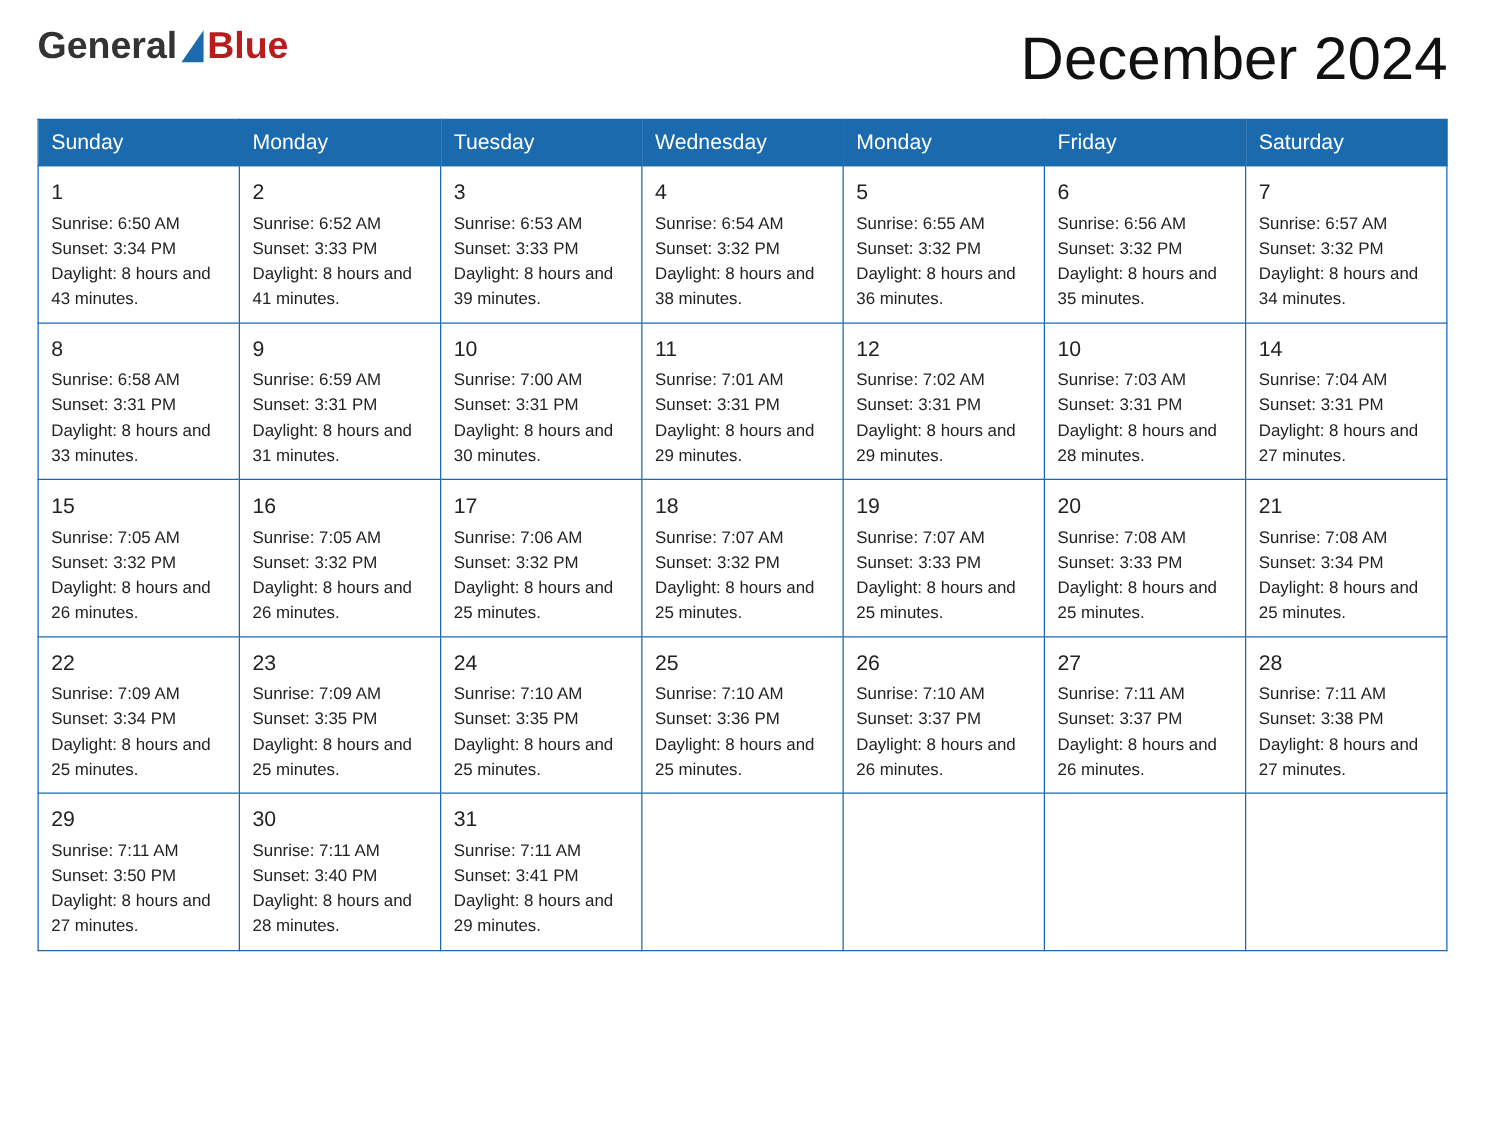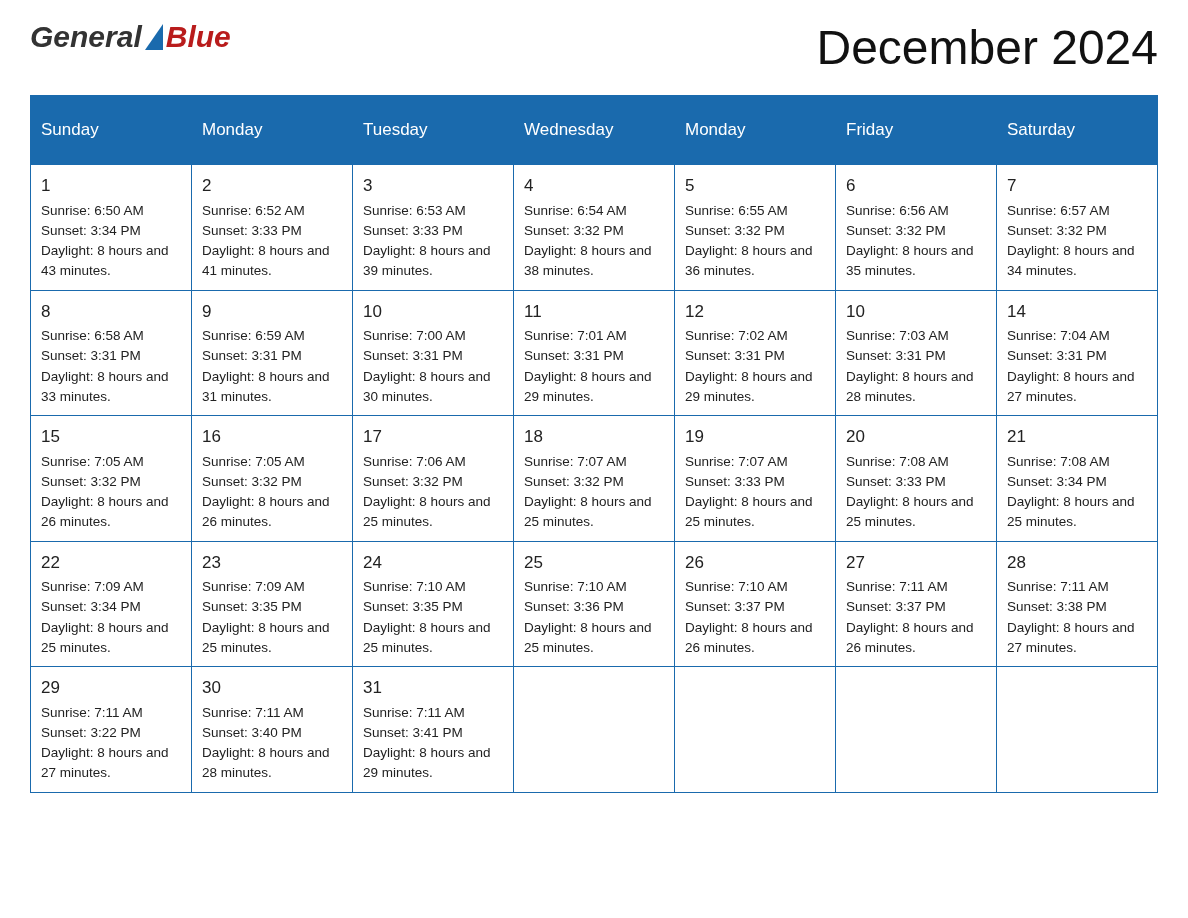--- a/index.html
+++ b/index.html
@@ -13,21 +13,20 @@
     .header {
       display: flex;
       justify-content: space-between;
       align-items: flex-start;
       margin-bottom: 20px;
     }
     .logo {
       display: flex;
       flex-direction: column;
       align-items: flex-end;
-      font-style: italic;
     }
     .title-area {
       text-align: right;
     }
     .month-title {
       font-size: 48px;
       font-weight: normal;
       color: #111;
     }
     .location-title {
@@ -38,21 +37,21 @@
     .calendar {
       width: 100%;
       border-collapse: collapse;
       border: 1px solid #1a6aad;
     }
     .calendar th {
       background-color: #1a6aad;
       color: #fff;
       font-size: 17px;
       font-weight: normal;
-      padding: 24px 10px;
+      padding: 8px 10px;
       text-align: left;
       border: 1px solid #1a6aad;
     }
     .calendar td {
       vertical-align: top;
       padding: 8px 10px;
       border: 1px solid #1a6aad;
       width: 14.28%;
       min-height: 110px;
       font-size: 13.5px;
@@ -291,21 +290,21 @@
         <span class="day-number">28</span>
         <span>Sunrise: 7:11 AM</span><br>
         <span>Sunset: 3:38 PM</span><br>
         <span>Daylight: 8 hours and 27 minutes.</span>
       </td>
       </tr>
       <tr>
         <td>
         <span class="day-number">29</span>
         <span>Sunrise: 7:11 AM</span><br>
-        <span>Sunset: 3:22 PM</span><br>
+        <span>Sunset: 3:50 PM</span><br>
         <span>Daylight: 8 hours and 27 minutes.</span>
       </td>
         <td>
         <span class="day-number">30</span>
         <span>Sunrise: 7:11 AM</span><br>
         <span>Sunset: 3:40 PM</span><br>
         <span>Daylight: 8 hours and 28 minutes.</span>
       </td>
         <td>
         <span class="day-number">31</span>

